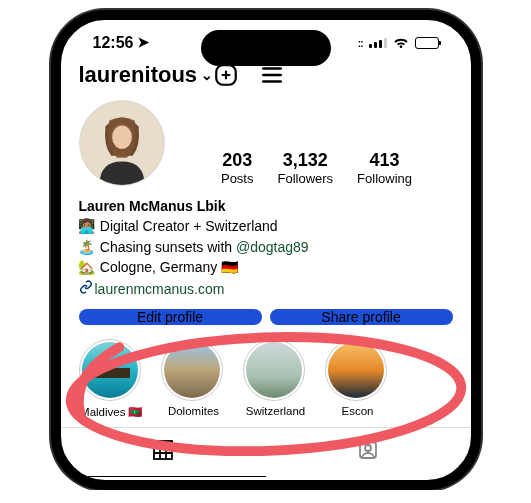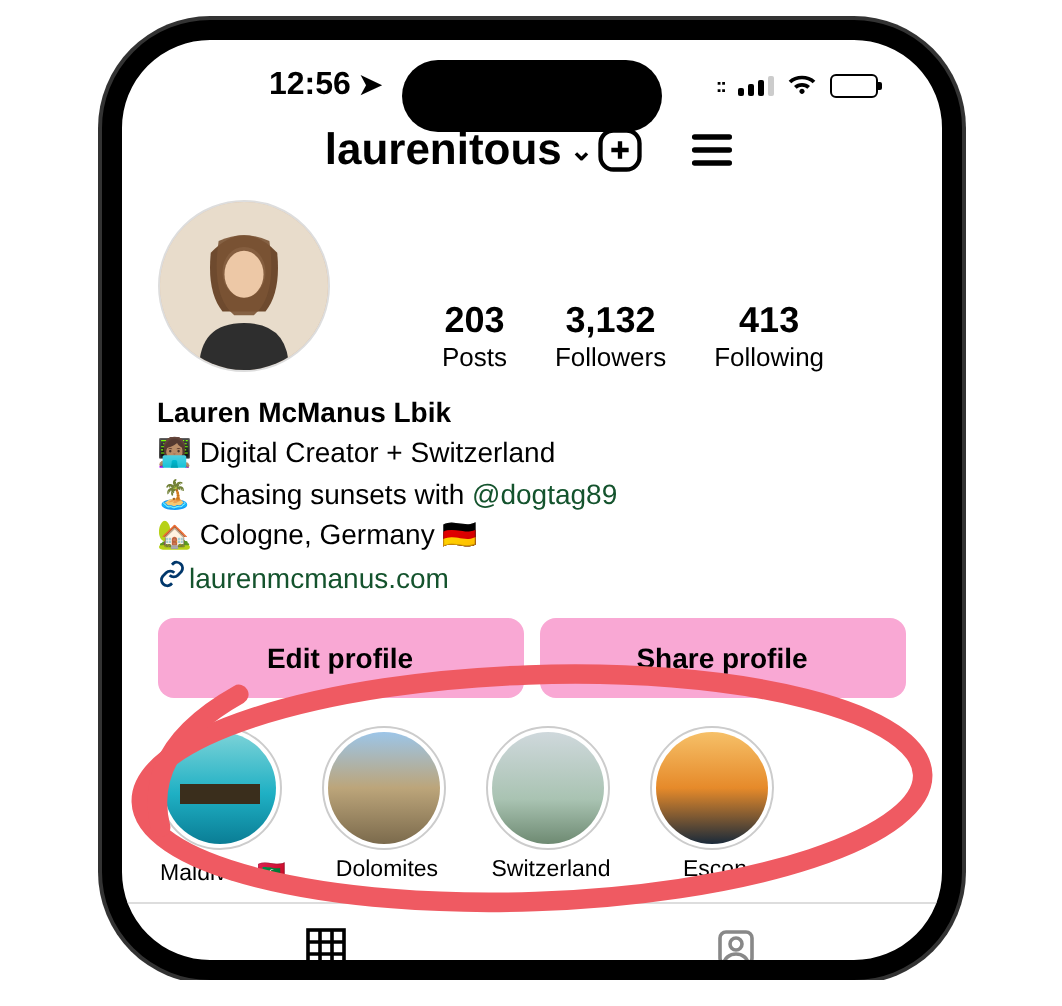--- a/index.html
+++ b/index.html
@@ -26,33 +26,33 @@
       z-index: 10;
     }
     .status-bar {
       display: flex;
       justify-content: space-between;
       align-items: center;
       padding: 14px 32px 4px;
       font-size: 16px;
       font-weight: 600;
     }
-    .status-left { display: flex; align-items: flex-start; gap: 4px; margin-left: 42px; }
+    .status-left { display: flex; align-items: flex-start; gap: 4px; }
     .loc-arrow { font-size: 14px; }
     .status-right { display: flex; align-items: center; gap: 6px; }
     .sig-dots { display: flex; gap: 2px; align-items: flex-end; }
     .sig-dots span { width: 3px; background: #000; border-radius: 1px; }
     .sig-dots span:nth-child(1){height:4px}.sig-dots span:nth-child(2){height:6px}.sig-dots span:nth-child(3){height:8px}.sig-dots span:nth-child(4){height:10px;background:#ccc}
     .dual { font-size:10px; letter-spacing: -1px; }
     .wifi svg { width: 16px; height: 12px; }
     .battery { width: 24px; height: 12px; border: 1.5px solid #000; border-radius: 3px; position: relative; }
     .battery::after { content:''; position:absolute; right:-3px; top:3px; width:2px; height:4px; background:#000; border-radius:0 1px 1px 0; }
     .battery-fill { width: 55%; height: 100%; background:#000; border-radius:1px; }
     .header-row {
-      display: flex; align-items:center; justify-content: center;
+      display: flex; align-items:center; justify-content: flex-start;
       padding: 6px 18px 8px;
     }
     .username-wrap { display:flex; align-items:center; gap:4px; font-size:22px; font-weight:700; }
     .chev { font-size:14px; }
     .header-icons { display:flex; gap:20px; align-items:center; }
     .icon-box { width:26px; height:26px; }
     .icon-box svg { width:100%; height:100%; }
     .profile-row { display:flex; align-items:flex-end; padding: 4px 18px 10px; gap:16px; }
     .avatar {
       width: 86px; height:86px; border-radius:50%;
@@ -67,22 +67,22 @@
     .stat { text-align:center; }
     .stat-num { font-size:18px; font-weight:600; }
     .stat-label { font-size:13px; }
     .bio { padding: 0 18px 10px; font-size:14px; line-height:1.45; }
     .bio-name { font-weight:600; }
     .bio-link { color:#14532d; }
     .link-row { display:flex; align-items:center; gap:2px; margin-top:2px;}
     .link-icon { color:#00376b; }
     .buttons-row { display:flex; gap:8px; padding: 0 18px 12px; }
     .btn {
-      flex:1; background:#f9a8d4; border:none; border-radius:8px;
-      padding:12px 0; font-size:14px; font-weight:700; color:#000;
+      flex:1; background:#1d4ed8; border:none; border-radius:8px;
+      padding:0 0; font-size:14px; font-weight:400; color:#000;
       text-align:center;
     }
     .highlights { display:flex; gap:16px; padding: 2px 0 8px 18px; overflow-x:auto; }
     .highlight { text-align:center; flex-shrink:0; width:66px; }
     .hl-circle {
       width:62px; height:62px; border-radius:50%;
       border:1px solid #ccc; padding:2px;
       display:flex; align-items:center; justify-content:center;
       overflow:hidden; background:#fff;
     }

